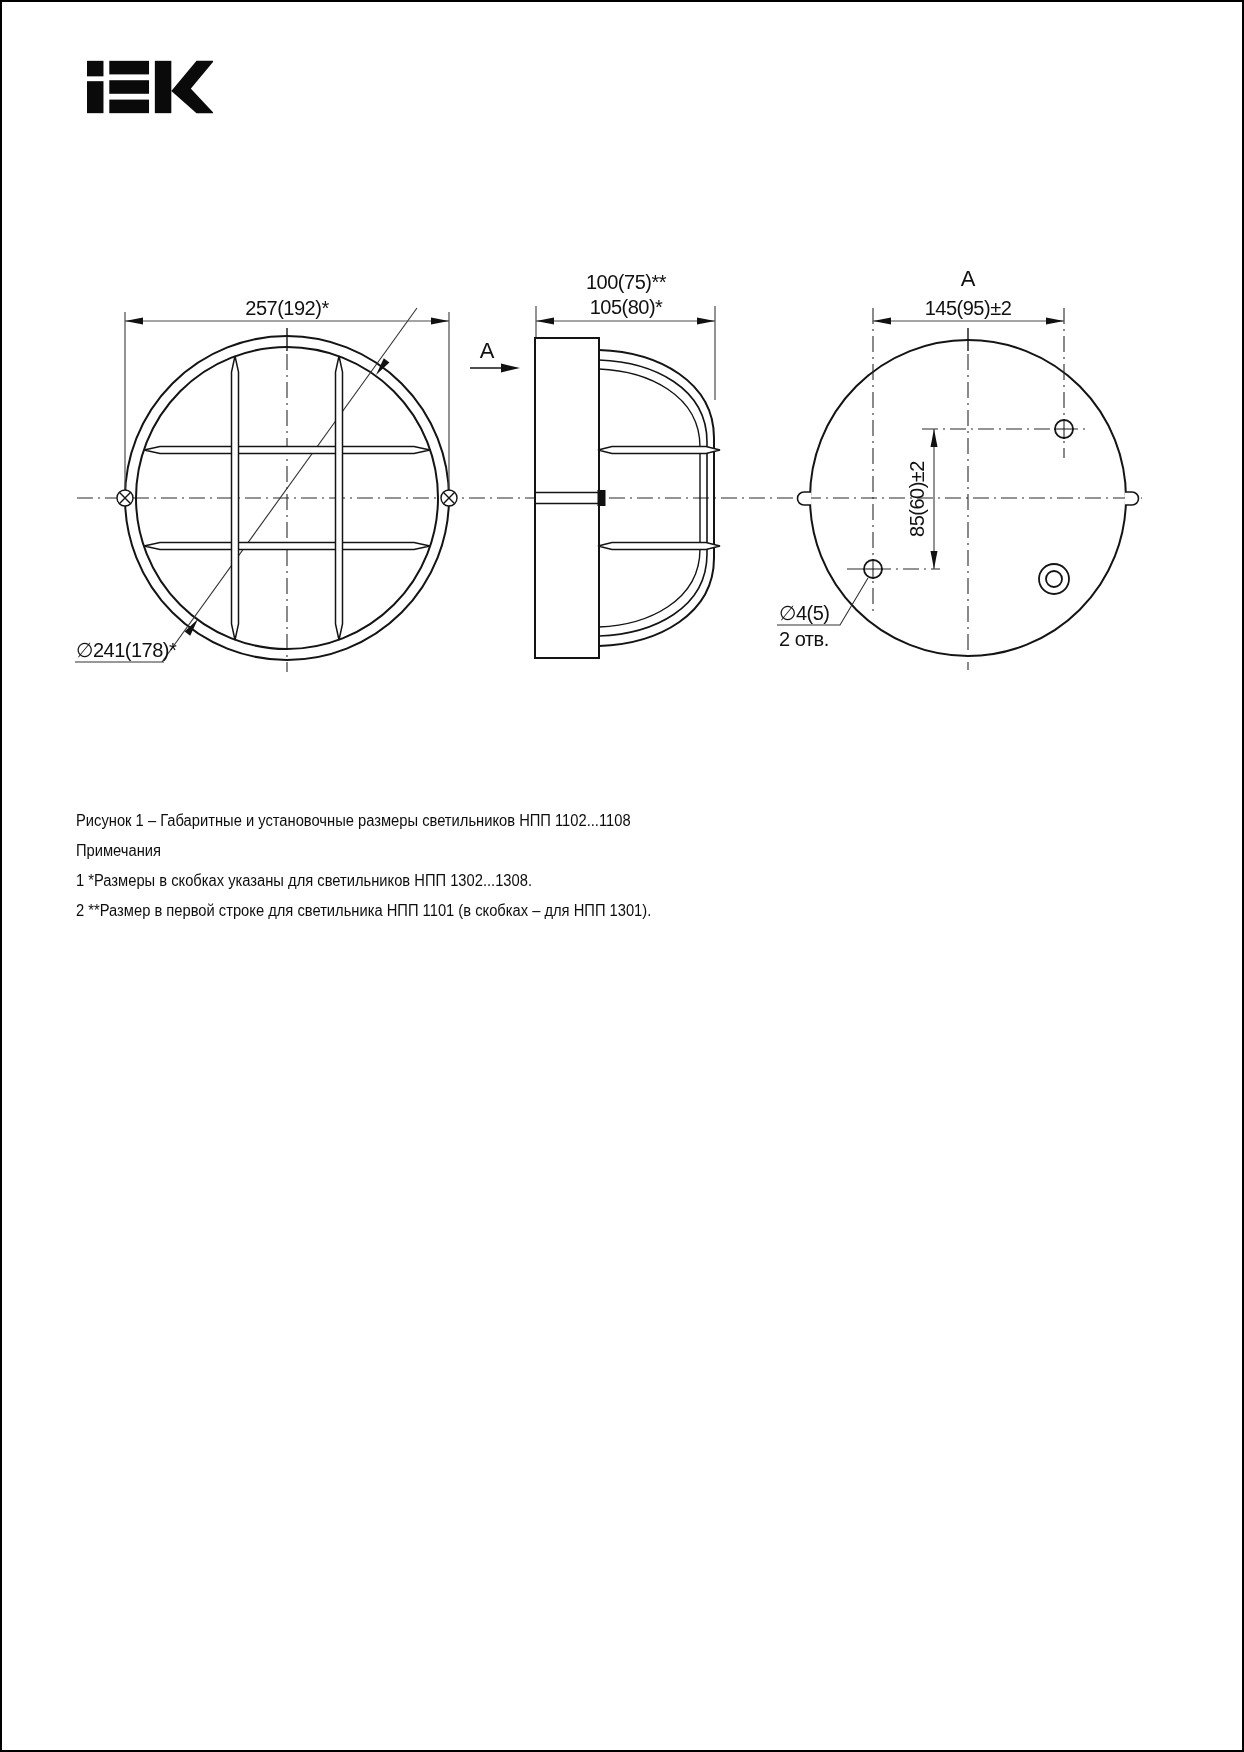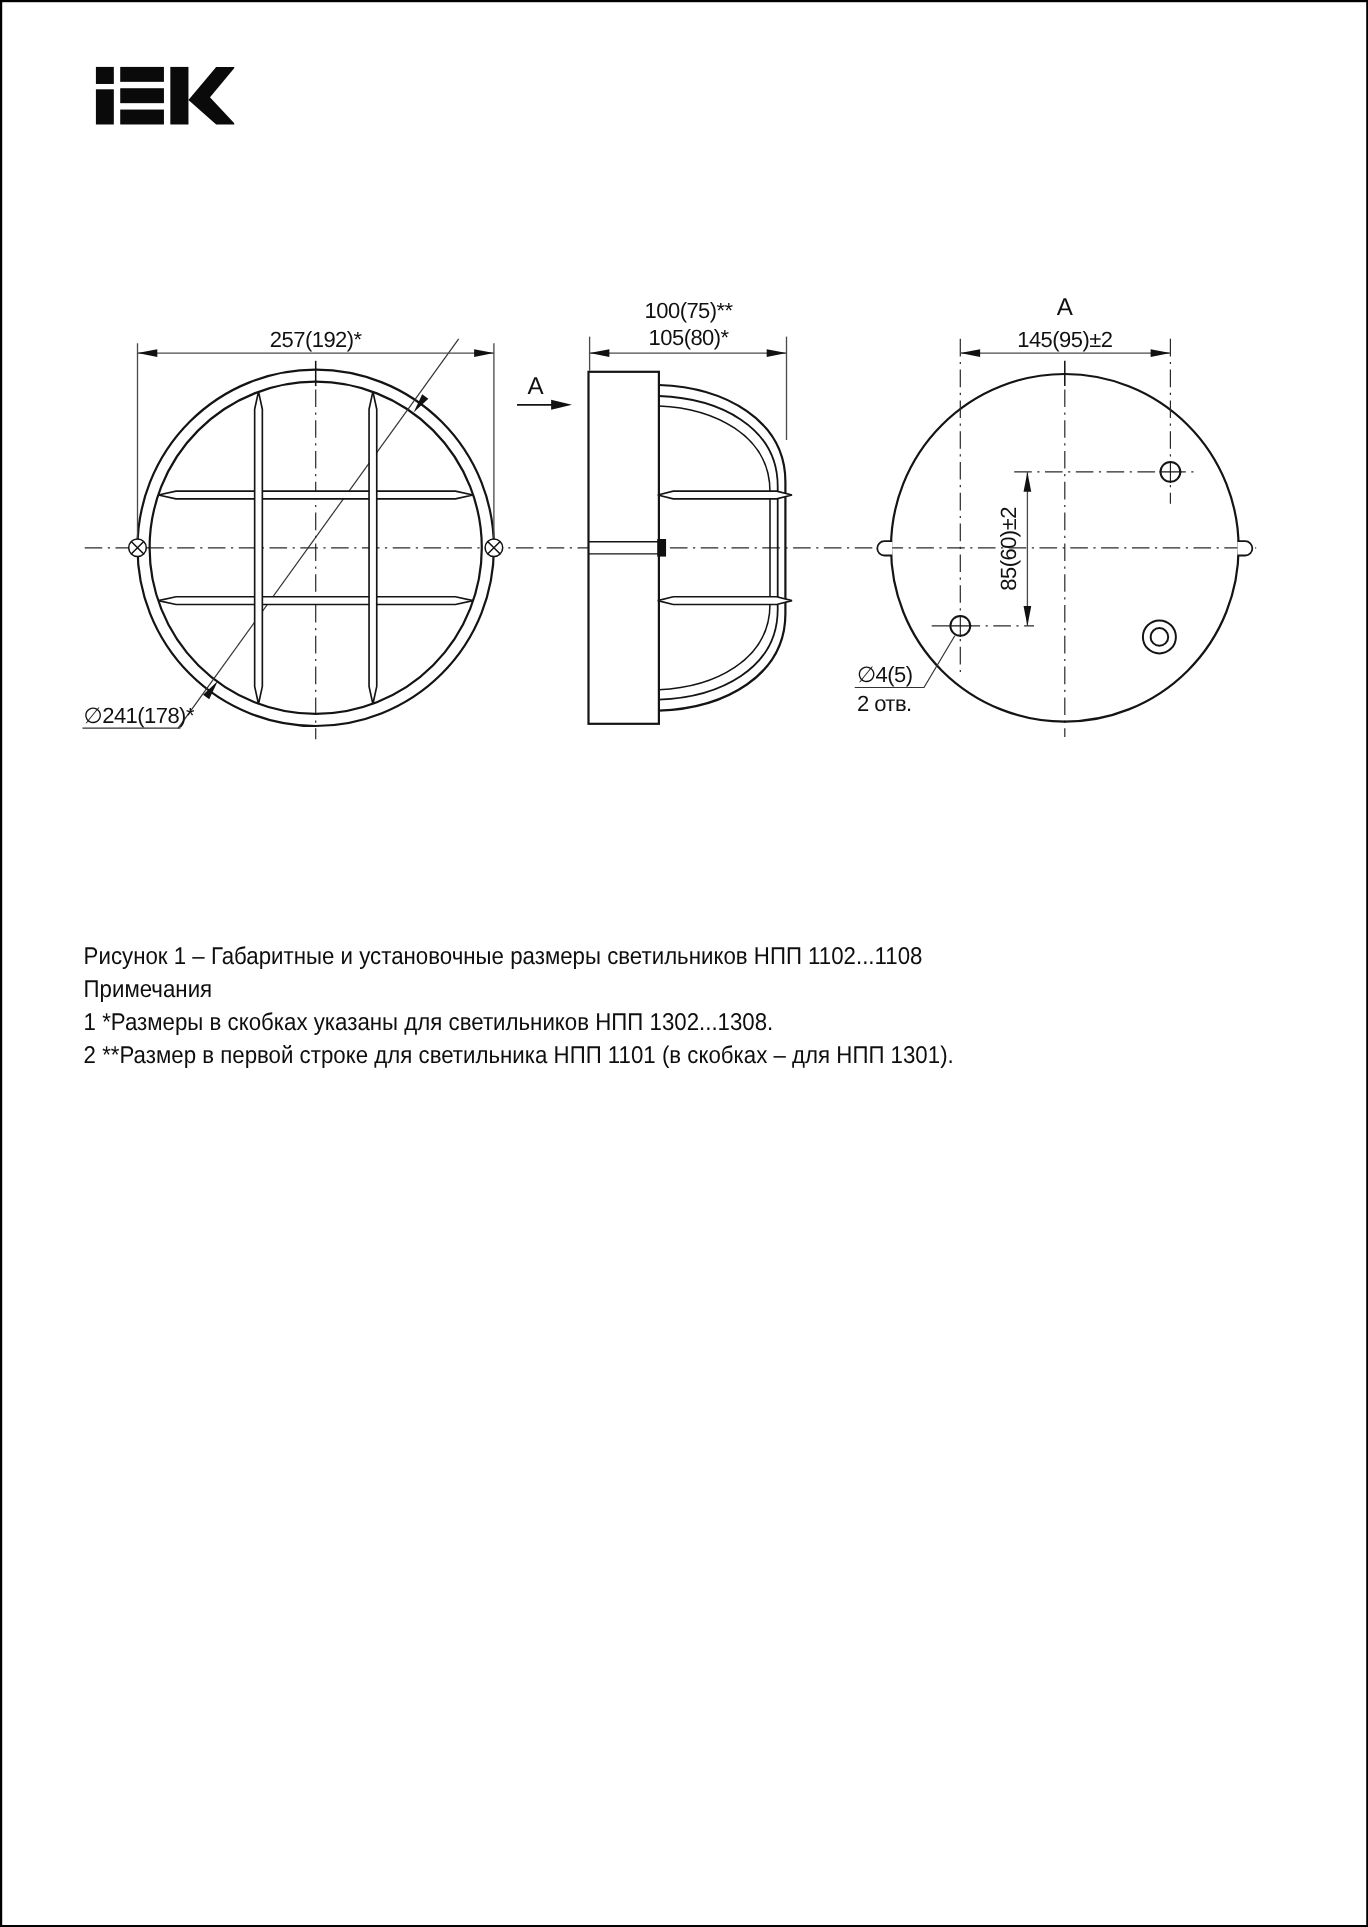--- a/index.html
+++ b/index.html
@@ -16,21 +16,21 @@
   .logo{position:absolute;left:85px;top:58px;}
   svg text{
     font-family:"Liberation Sans",sans-serif;
     fill:#111;
   }
   .dimtxt{font-size:20px;letter-spacing:-0.5px;}
   .viewtxt{font-size:22px;}
   .drawing{position:absolute;left:0;top:0;}
   .caption{
     position:absolute;left:74px;top:804px;width:1110px;
-    font-size:22px;line-height:30px;color:#0e0e0e;margin-top:48px;
+    font-size:16px;line-height:30px;color:#0e0e0e;
   }
   .caption .line{
     transform:scaleX(0.92);
     transform-origin:left center;
     white-space:nowrap;
   }
 </style>
 </head>
 <body>
 

